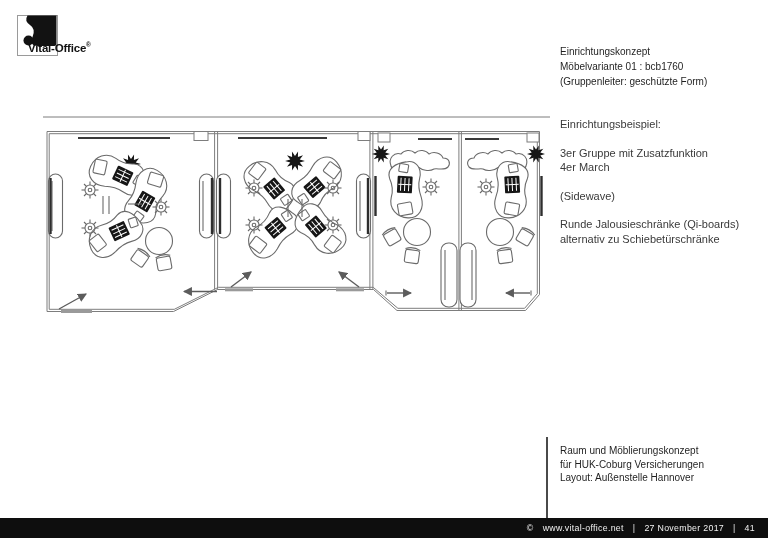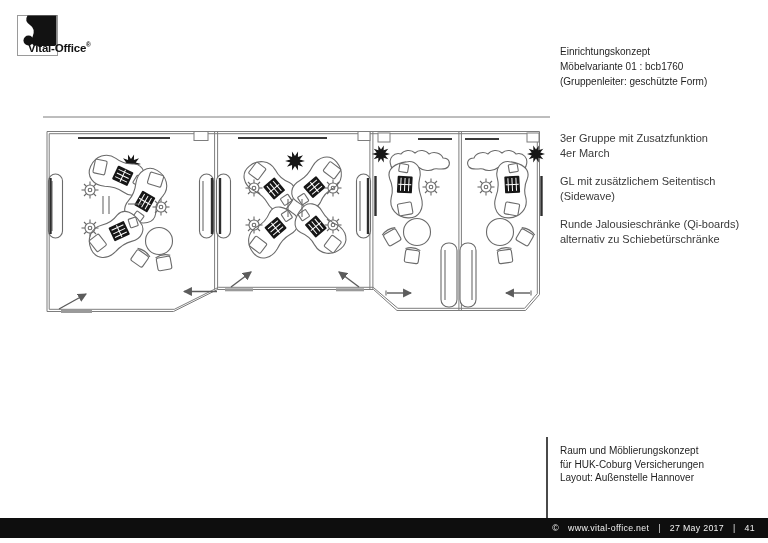--- a/index.html
+++ b/index.html
@@ -181,38 +181,38 @@
   <use href="#room3c" transform="matrix(-1,0,0,1,917,0)"></use>
 </svg>
 
 <div class="tb header-block">
   <div>Einrichtungskonzept</div>
   <div>Möbelvariante 01 : bcb1760</div>
   <div>(Gruppenleiter: geschützte Form)</div>
 </div>
 
 <div class="tb legend-block">
+  <div>Einrichtungsbeispiel:</div>
   <div class="legend-gap"></div>
   <div>3er Gruppe mit Zusatzfunktion</div>
   <div>4er March</div>
   <div class="legend-gap"></div>
-  <div>GL mit zusätzlichem Seitentisch</div>
   <div>(Sidewave)</div>
   <div class="legend-gap"></div>
   <div>Runde Jalousieschränke (Qi-boards)</div>
   <div>alternativ zu Schiebetürschränke</div>
 </div>
 
 <div class="project-rule"></div>
 <div class="tb project-block">
   <div>Raum und Möblierungskonzept</div>
   <div>für HUK-Coburg Versicherungen</div>
   <div>Layout: Außenstelle Hannover</div>
 </div>
 
 <div class="footer">
   <span>©</span>
   <span>www.vital-office.net</span>
   <span class="sep">|</span>
-  <span>27 May 2017</span>
+  <span>27 November 2017</span>
   <span class="sep">|</span>
   <span>41</span>
 </div>
 
 </body></html>

